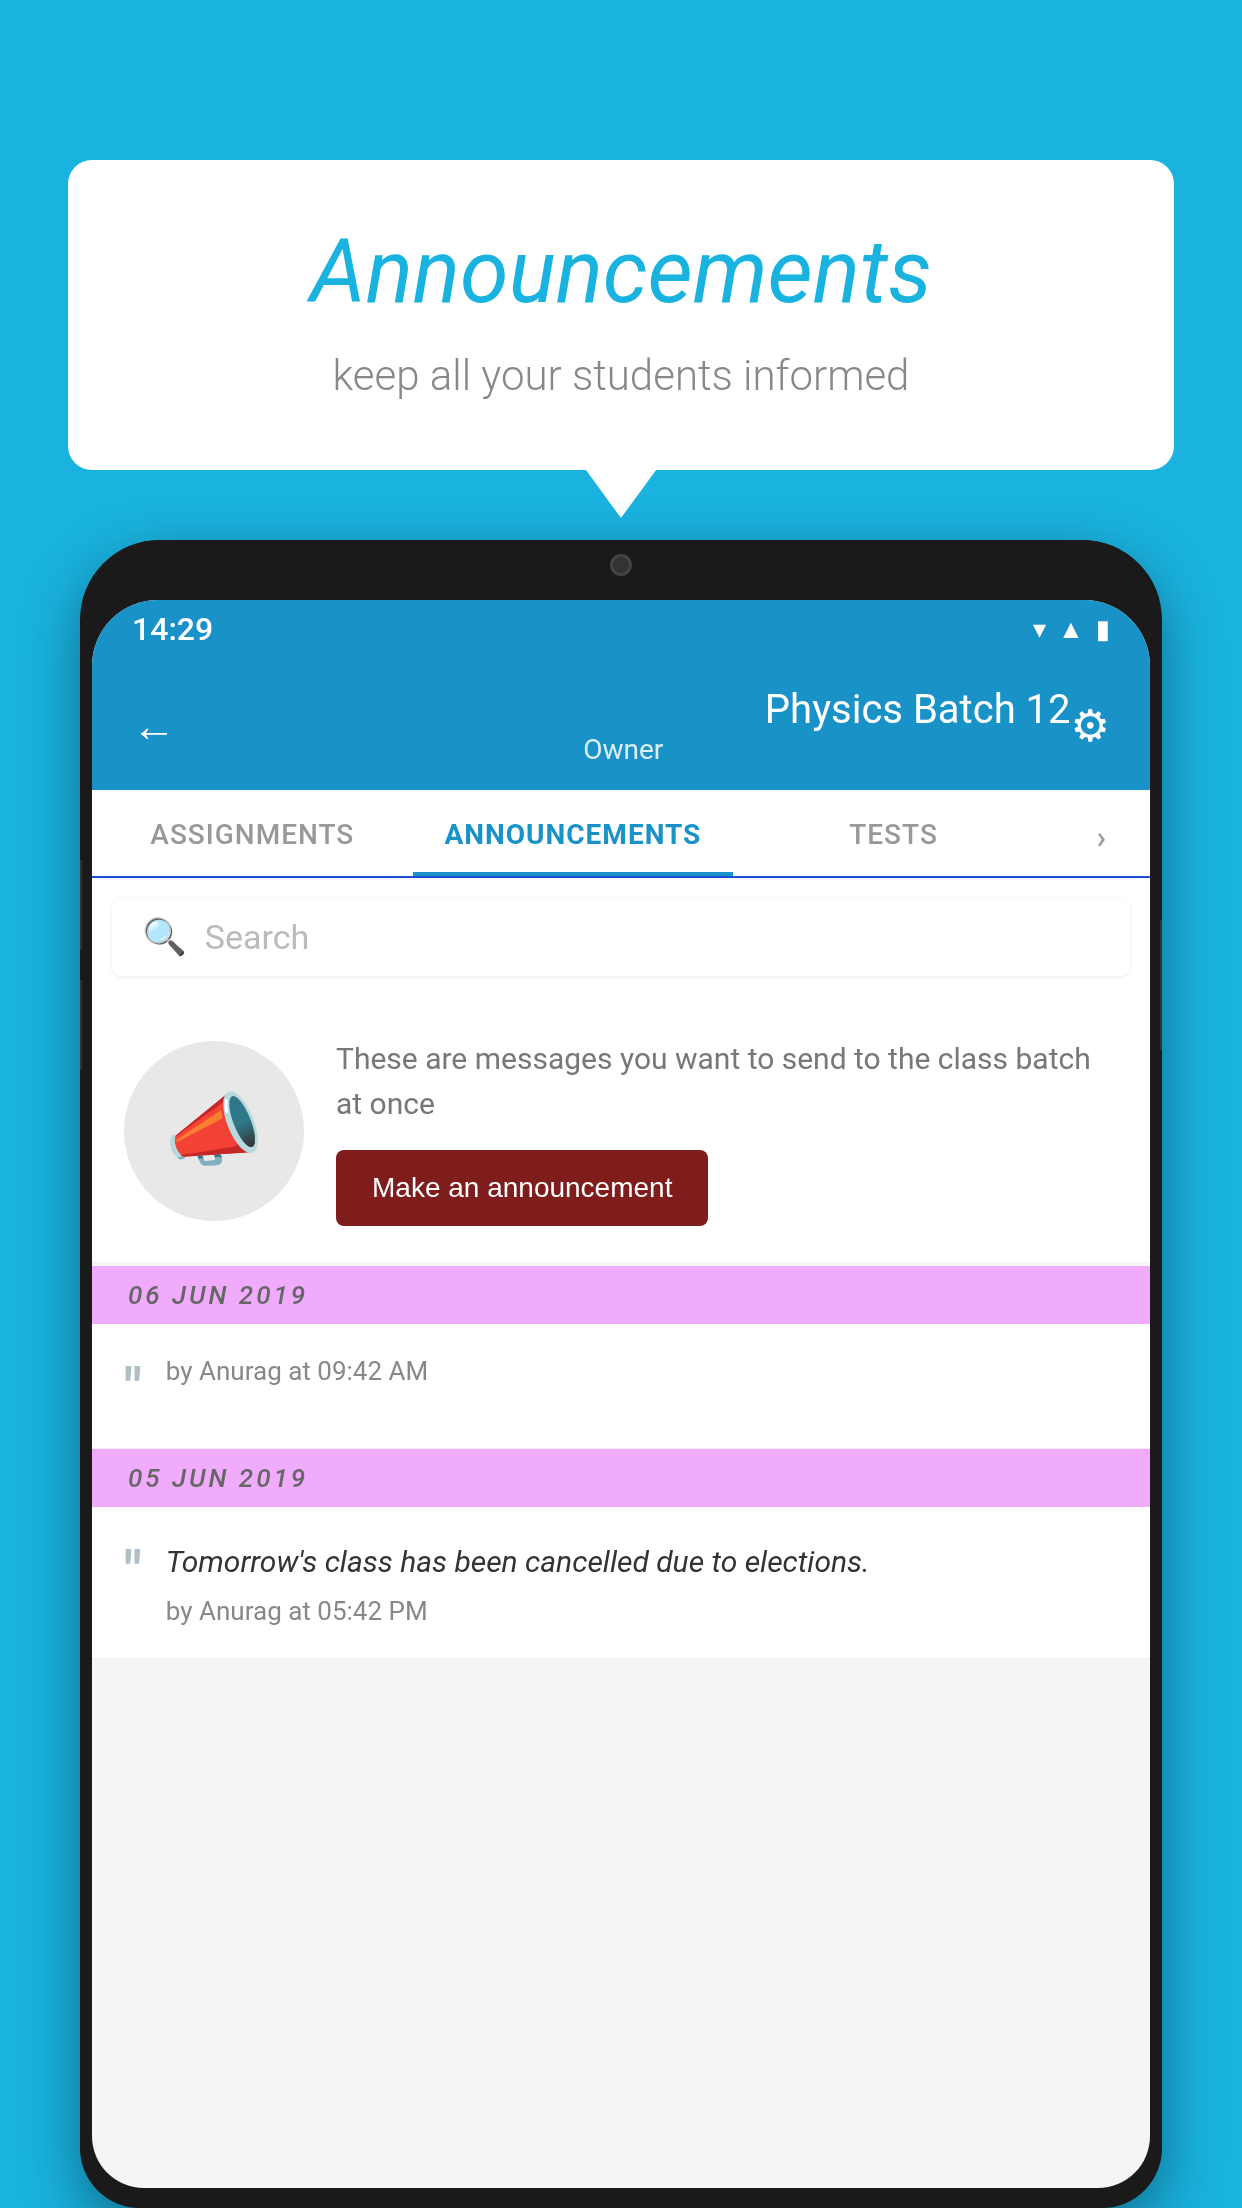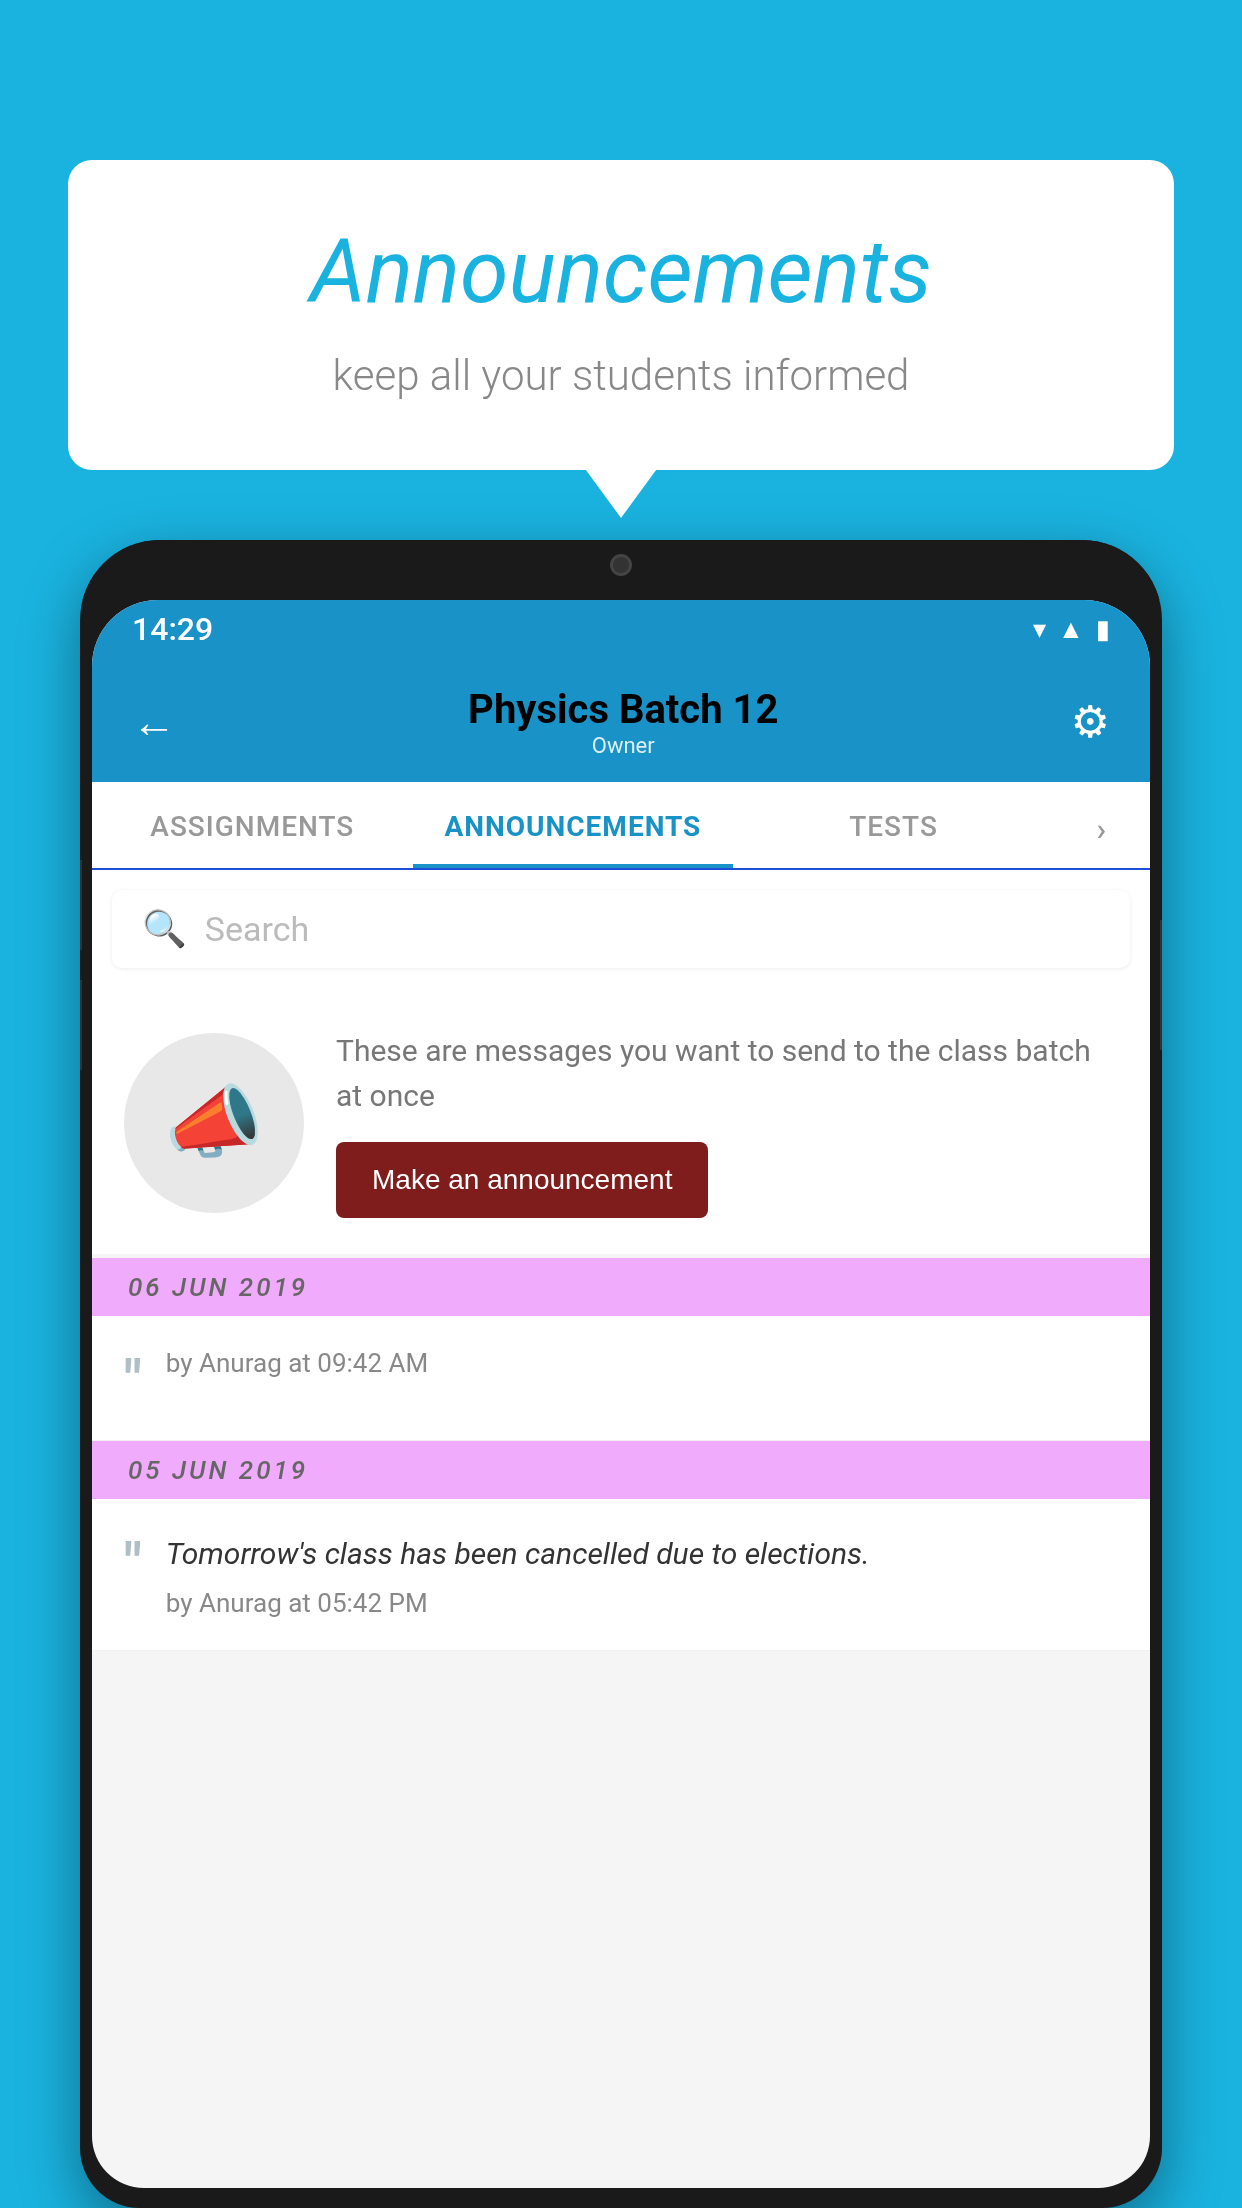--- a/index.html
+++ b/index.html
@@ -145,28 +145,29 @@
       color: white;
       font-size: 44px;
     }
 
     .header-center {
       text-align: center;
       flex: 1;
     }
 
     .header-title {
-      color: #000000;
+      color: #ffffff;
       font-size: 40px;
-      font-weight: 700;
+      font-weight: 400;
+      text-align: right;
     }
 
     .header-subtitle {
       color: rgba(255,255,255,0.85);
-      font-size: 22px;
+      font-size: 28px;
       font-weight: 400;
     }
 
     .header-gear {
       color: white;
       font-size: 44px;
     }
 
     
     .tabs-bar {

